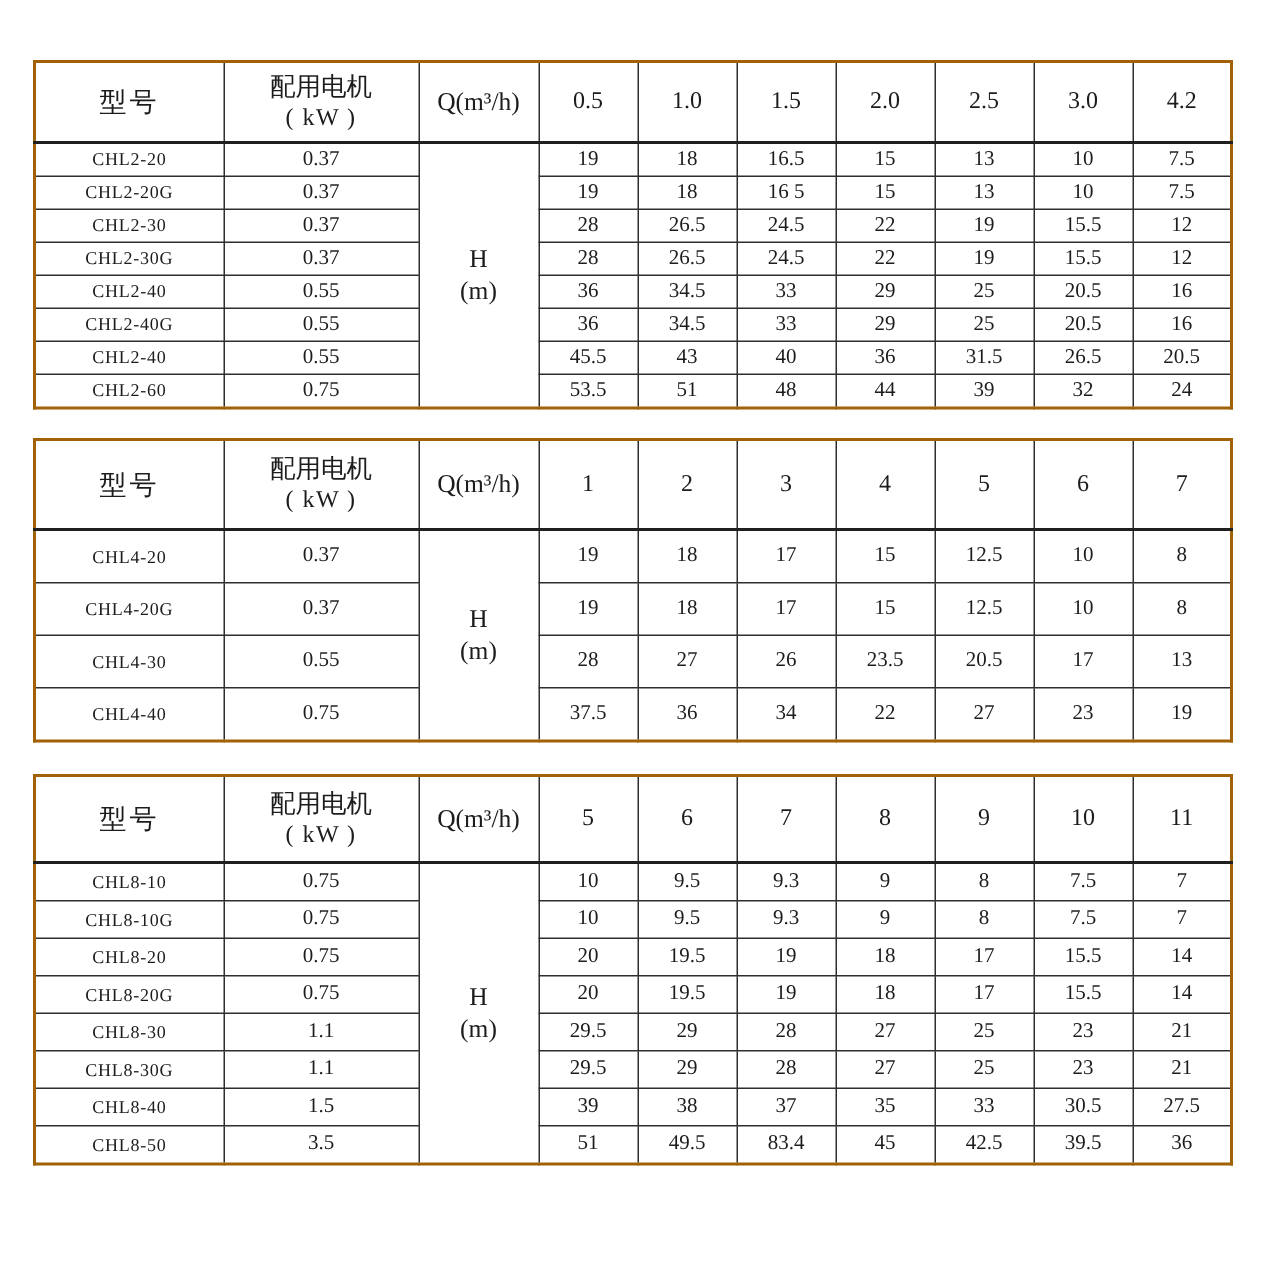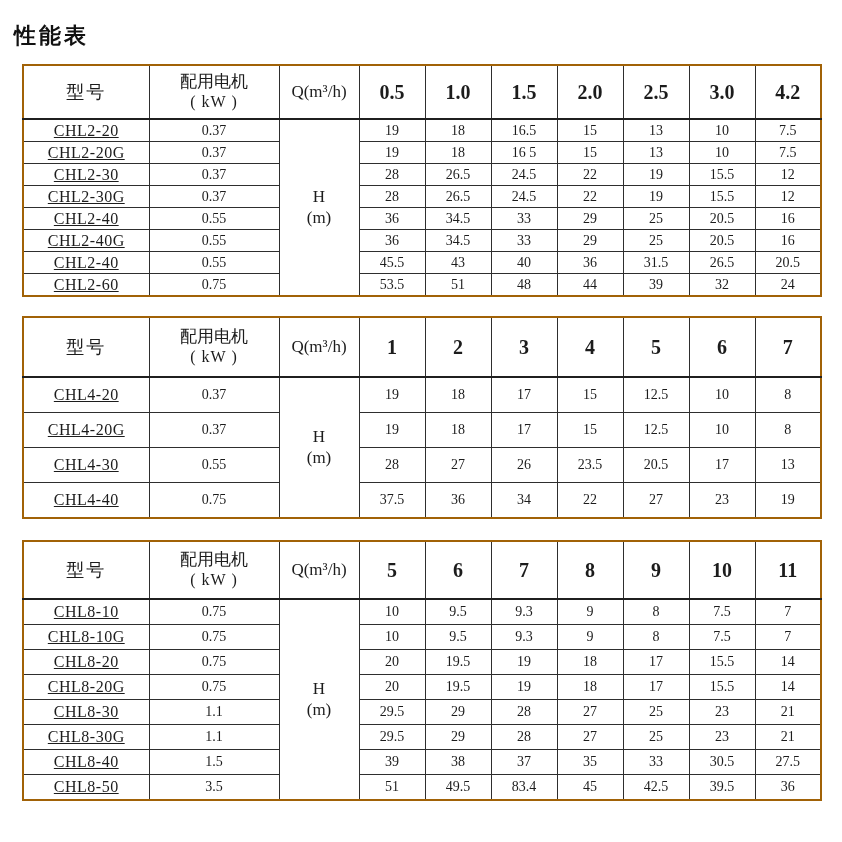--- a/index.html
+++ b/index.html
@@ -35,30 +35,29 @@
   .t1 thead th{height:52px;}
   .t1 tbody td{height:21px;}
   .t2 thead th{height:58px;}
   .t2 tbody td{height:34px;}
   .t3 thead th{height:56px;}
   .t3 tbody td{height:24px;}
   th.model-h{font-size:18px;font-weight:normal;letter-spacing:2px;}
   th.motor-h{font-size:17px;font-weight:normal;line-height:1.2;}
   .motor-sub{font-size:16px;letter-spacing:1px;font-family:"Liberation Serif","DejaVu Serif",serif;}
   th.flow-h{font-size:17px;font-weight:normal;}
-  th.qv-h{font-size:20px;font-weight:bold;}
-  td.model-cell{font-size:16px;letter-spacing:0.5px;text-decoration:underline;}
+  th.qv-h{font-size:16px;font-weight:normal;}
+  td.model-cell{font-size:12px;letter-spacing:0.5px;}
   td.num{font-size:14px;}
   td.h-unit{font-size:17px;line-height:1.2;}
 </style>
 </head>
 <body>
 
 <div class="page">
-  <div class="title">性能表</div>
   <table class="perf t1">
       <colgroup>
         <col class="c-model">
         <col class="c-motor">
         <col class="c-flow">
         <col class="c-val">
         <col class="c-val">
         <col class="c-val">
         <col class="c-val">
         <col class="c-val">

